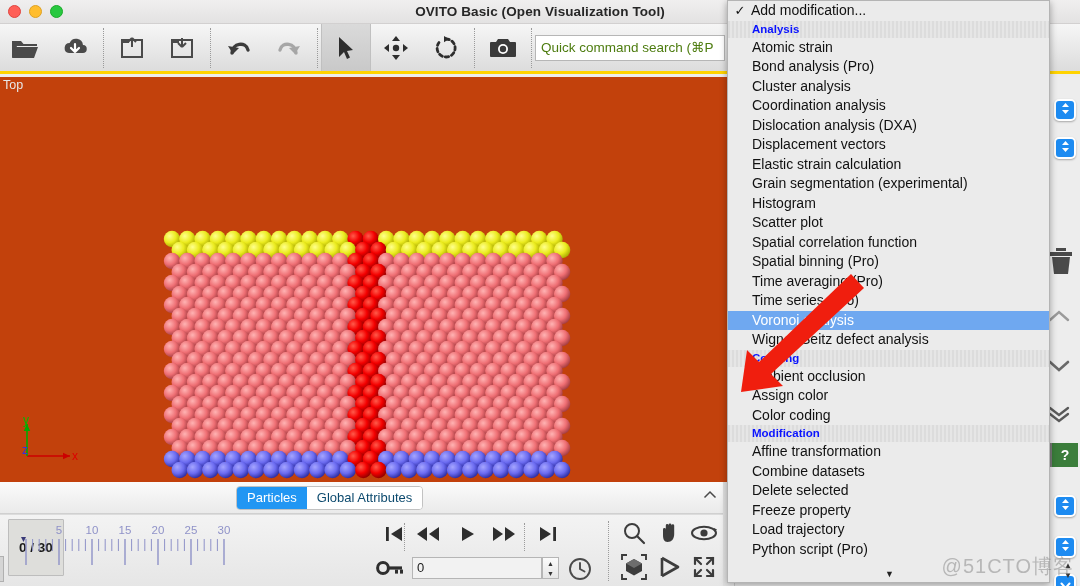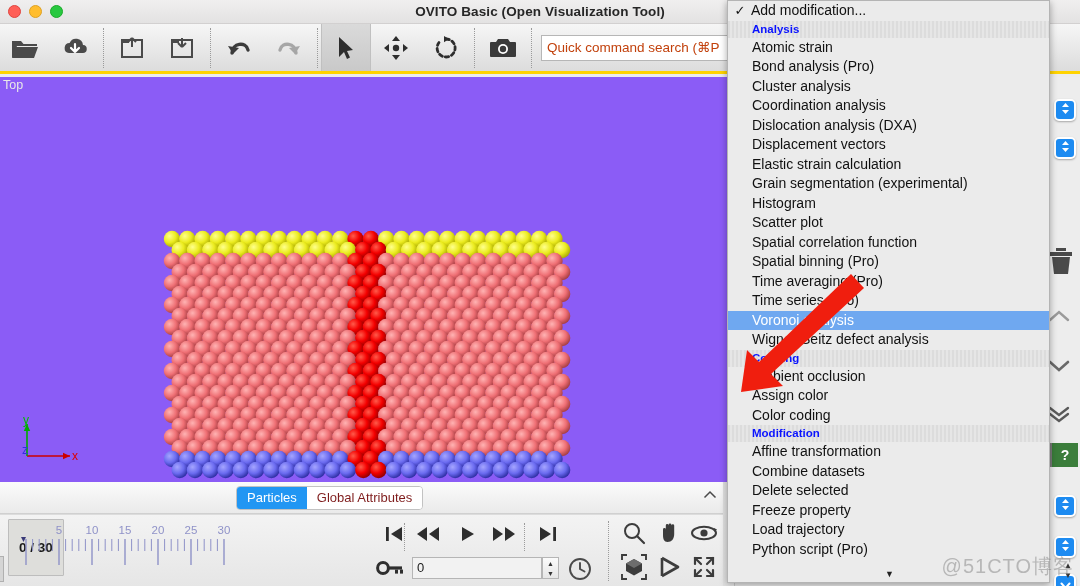--- a/index.html
+++ b/index.html
@@ -50,32 +50,32 @@
     display: flex; align-items: center; justify-content: center;
     cursor: default;
   }
   .tb-btn.active {
     background: linear-gradient(#dadada, #c9c9c9);
     border-left: 1px solid #c0c0c0; border-right: 1px solid #c0c0c0;
   }
   .tb-btn svg { display: block; }
 
   #quick-search {
-    margin-left: 6px;
+    margin-left: 0;
     height: 26px; width: 190px;
     background: #fff; border: 1px solid #b6b6b6;
-    font-size: 13.5px; color: #c2410c;
+    font-size: 13.5px; color: #4d7c0f;
     padding: 0 5px; line-height: 24px;
     overflow: hidden; white-space: nowrap;
   }
 
   
   #viewport {
     position: absolute; left: 0; top: 77px; width: 869px; height: 405px;
-    background: #8b5cf6; overflow: hidden;
+    background: #c2410c; overflow: hidden;
   }
   #vp-label {
     position: absolute; left: 3px; top: 0px;
     color: #e8e8e8; font-size: 12.5px; line-height: 16px;
   }
   #particles { position: absolute; left: 0; top: 0; width: 723px; height: 405px; }
   #axes { position: absolute; left: 18px; bottom: 10px; }
 
   
   #tabstrip {
@@ -84,21 +84,21 @@
     border-bottom: 1px solid #d0d0d0;
   }
   #tabs-wrap {
     position: absolute; left: 236px; top: 4px;
     display: flex; align-items: center;
     border: 1px solid #c2c2c2; border-radius: 4px; overflow: hidden;
     background: #fff;
   }
   .dtab {
     height: 22px; line-height: 22px; padding: 0 10px;
-    font-size: 13px; color: #7f1d1d; background: #fff; cursor: default;
+    font-size: 13px; color: #0c4a6e; background: #fff; cursor: default;
   }
   .dtab.sel { background: #2196f3; color: #fff; font-weight: normal; }
   #tab-collapse {
     position: absolute; right: 6px; top: 6px;
     font-size: 14px; color: #555; line-height: 14px;
   }
 
   
   #bottombar {
     position: absolute; left: 0; top: 514px; width: 723px; height: 72px;

